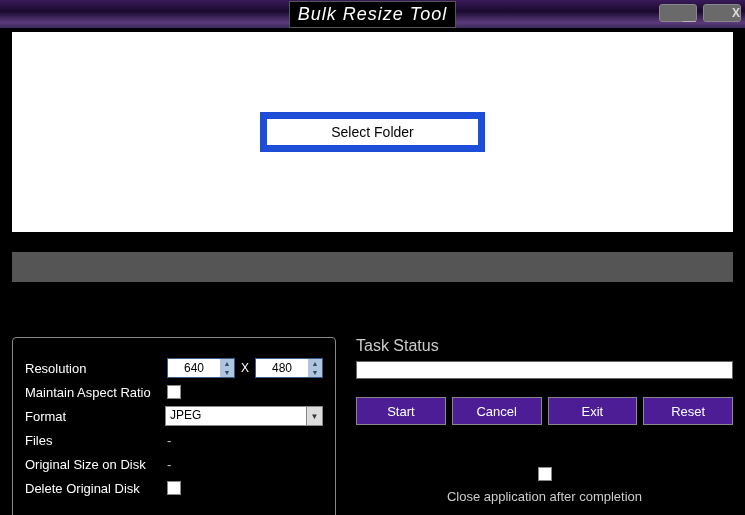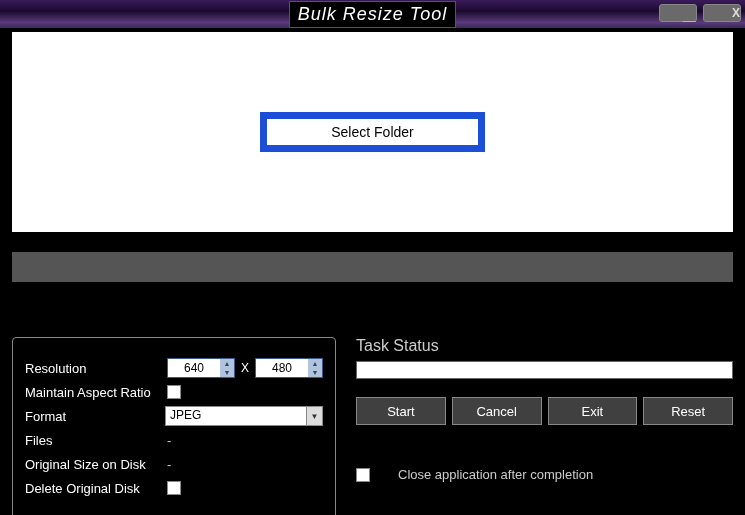--- a/index.html
+++ b/index.html
@@ -179,33 +179,34 @@
     margin-bottom: 18px;
   }
   .action-buttons {
     display: flex;
     gap: 6px;
     margin-bottom: 42px;
   }
   .action-btn {
     flex: 1;
     height: 28px;
-    background: #404040;
+    background: #4c1d95;
     border: 1px solid #888;
     color: #fff;
     font-size: 13px;
     display: flex;
     align-items: center;
     justify-content: center;
     cursor: pointer;
   }
   .close-row {
     display: flex;
     align-items: center;
-    gap: 28px;
+    gap: 8px;
+    flex-direction: column;
   }
   .close-row .label {
     color: #ccc;
     font-size: 13px;
     font-weight: 300;
   }
 </style>
 </head>
 <body>
 

